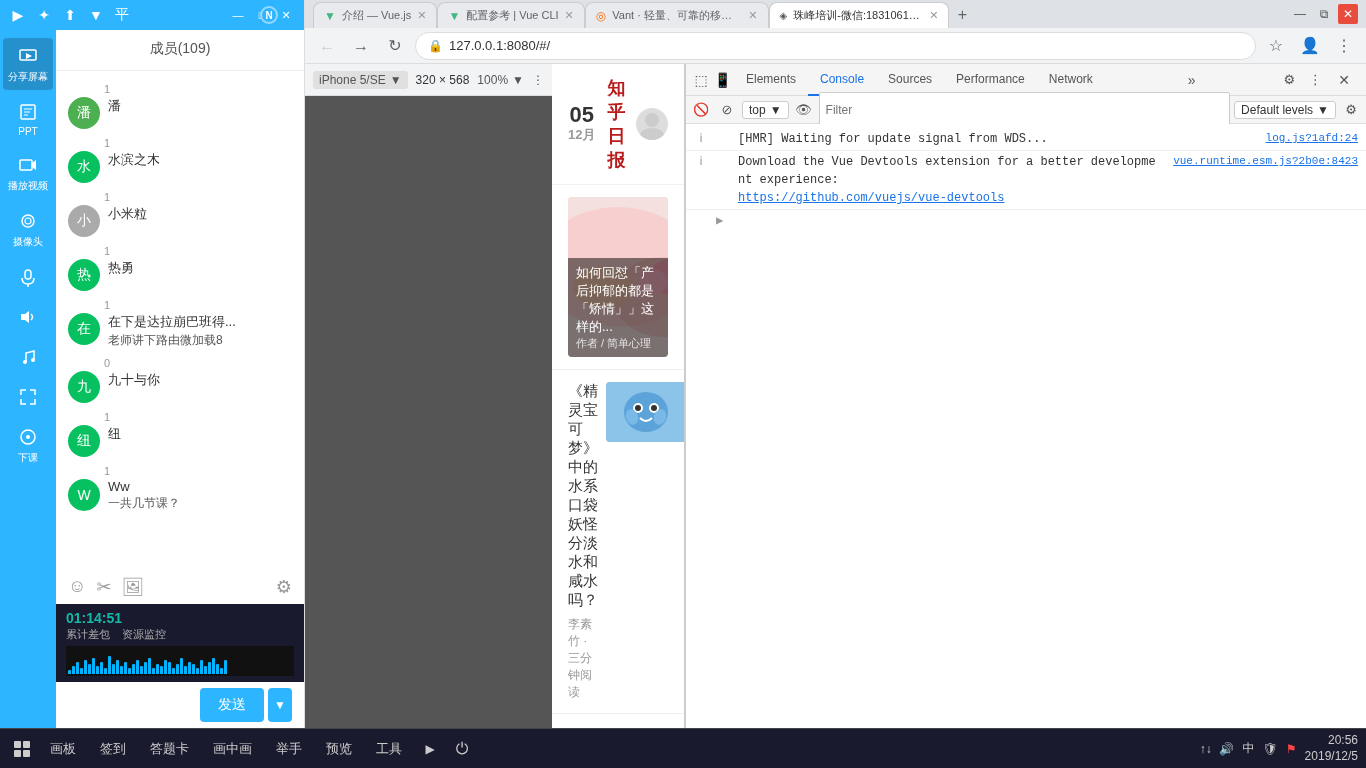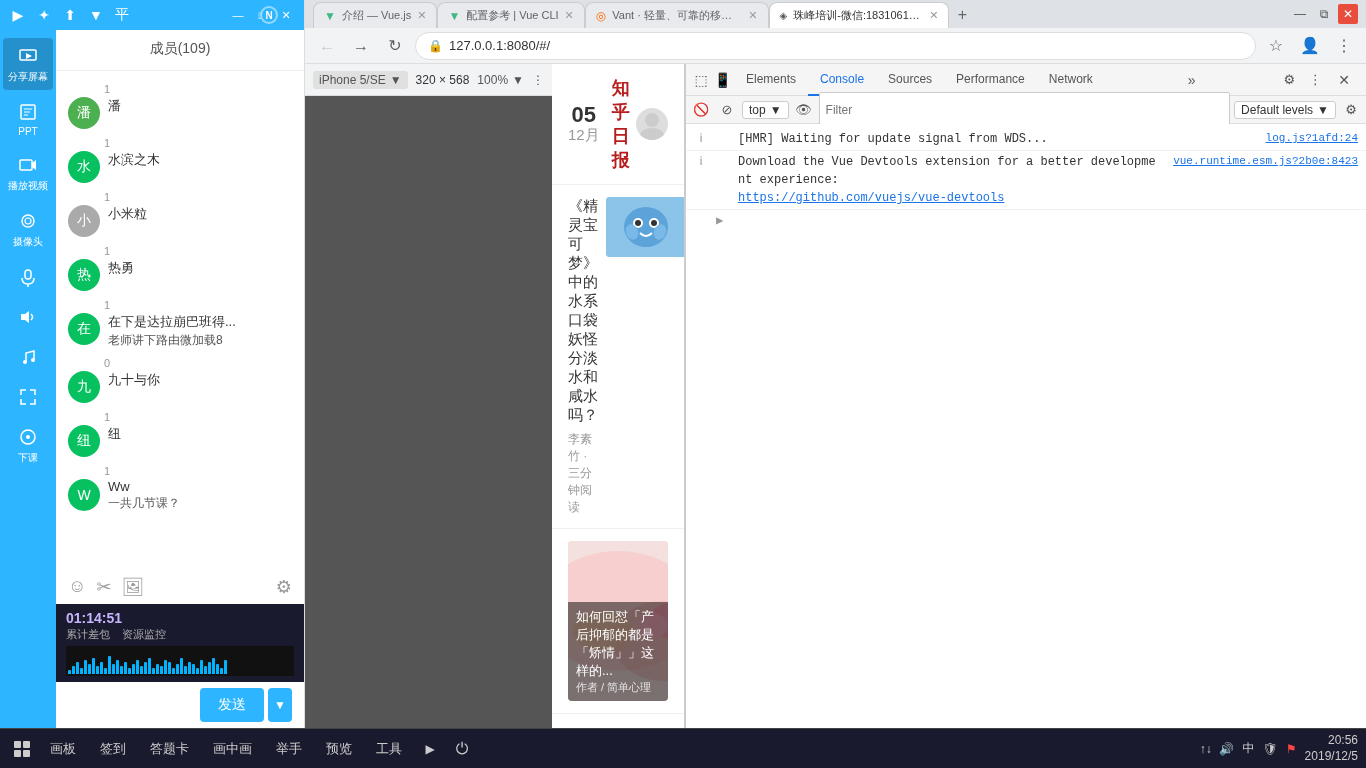--- a/index.html
+++ b/index.html
@@ -227,21 +227,21 @@
       margin-top: 1px;
       word-break: break-all;
     }
     .left-stats {
       background: #1a1a2e;
       padding: 6px 10px;
       color: #aaa;
       font-size: 11px;
     }
     .stats-time {
-      color: #c4b5fd;
+      color: #14b8a6;
       font-size: 14px;
       font-weight: bold;
     }
     .stats-waveform {
       height: 30px;
       background: #111;
       position: relative;
       overflow: hidden;
       margin-top: 4px;
     }
@@ -498,22 +498,23 @@
       margin-right: 12px;
       flex-shrink: 0;
     }
     .app-header-day {
       font-size: 22px;
       font-weight: bold;
       color: #333;
       line-height: 1;
     }
     .app-header-month {
-      font-size: 15px;
+      font-size: 13px;
       color: #999;
+      font-weight: bold;
     }
     .app-header-title {
       font-size: 18px;
       font-weight: bold;
       color: #b91c1c;
       flex: 1;
     }
     .app-header-avatar {
       width: 32px;
       height: 32px;
@@ -1101,58 +1102,58 @@
           <div class="app-header-title">知乎日报</div>
           <div class="app-header-avatar">
             <svg width="32" height="32" viewBox="0 0 32 32">
               <circle cx="16" cy="12" r="7" fill="#ccc"></circle>
               <ellipse cx="16" cy="28" rx="12" ry="8" fill="#ccc"></ellipse>
             </svg>
           </div>
         </div>
 
         <div class="article-card">
+          <div class="article-big-image">
+            
+            <svg width="100%" height="160" viewBox="0 0 350 160" preserveAspectRatio="xMidYMid slice">
+              <rect width="350" height="160" fill="#f5e0e0"></rect>
+              <ellipse cx="175" cy="70" rx="80" ry="60" fill="#f9c8c8" opacity="0.7"></ellipse>
+              <ellipse cx="220" cy="100" rx="50" ry="40" fill="#f0b0b0" opacity="0.5"></ellipse>
+
+              <ellipse cx="160" cy="90" rx="30" ry="20" fill="#f4c3a5" opacity="0.8"></ellipse>
+
+              <ellipse cx="230" cy="80" rx="25" ry="18" fill="#ff9eb5" opacity="0.9"></ellipse>
+              <ellipse cx="210" cy="85" rx="15" ry="12" fill="#ffb6c8" opacity="0.9"></ellipse>
+            </svg>
+            <div class="article-overlay-title">
+              <div>如何回怼「产后抑郁的都是「矫情」」这样的...</div>
+              <div class="article-overlay-author">作者 / 简单心理</div>
+            </div>
+          </div>
+        </div>
+
+        <div class="article-card">
           <div class="article-image-row">
             <div class="article-text-col">
               <div class="article-title">《精灵宝可梦》中的水系口袋妖怪分淡水和咸水吗？</div>
               <div class="article-author">李素竹 · 三分钟阅读</div>
             </div>
             <div class="article-thumb">
               <svg width="80" height="60" viewBox="0 0 80 60">
                 <rect width="80" height="60" fill="#8bc4e8"></rect>
 
                 <ellipse cx="40" cy="30" rx="22" ry="20" fill="#5ba3d9"></ellipse>
                 <circle cx="32" cy="26" r="5" fill="white"></circle>
                 <circle cx="48" cy="26" r="5" fill="white"></circle>
                 <circle cx="32" cy="26" r="3" fill="#333"></circle>
                 <circle cx="48" cy="26" r="3" fill="#333"></circle>
                 <path d="M34 36 Q40 42 46 36" fill="none" stroke="white" stroke-width="2"></path>
                 <ellipse cx="26" cy="35" rx="6" ry="8" fill="#7ab8e8" transform="rotate(-20,26,35)"></ellipse>
                 <ellipse cx="54" cy="35" rx="6" ry="8" fill="#7ab8e8" transform="rotate(20,54,35)"></ellipse>
               </svg>
-            </div>
-          </div>
-        </div>
-
-        <div class="article-card">
-          <div class="article-big-image">
-            
-            <svg width="100%" height="160" viewBox="0 0 350 160" preserveAspectRatio="xMidYMid slice">
-              <rect width="350" height="160" fill="#f5e0e0"></rect>
-              <ellipse cx="175" cy="70" rx="80" ry="60" fill="#f9c8c8" opacity="0.7"></ellipse>
-              <ellipse cx="220" cy="100" rx="50" ry="40" fill="#f0b0b0" opacity="0.5"></ellipse>
-
-              <ellipse cx="160" cy="90" rx="30" ry="20" fill="#f4c3a5" opacity="0.8"></ellipse>
-
-              <ellipse cx="230" cy="80" rx="25" ry="18" fill="#ff9eb5" opacity="0.9"></ellipse>
-              <ellipse cx="210" cy="85" rx="15" ry="12" fill="#ffb6c8" opacity="0.9"></ellipse>
-            </svg>
-            <div class="article-overlay-title">
-              <div>如何回怼「产后抑郁的都是「矫情」」这样的...</div>
-              <div class="article-overlay-author">作者 / 简单心理</div>
             </div>
           </div>
         </div>
       </div>
     </div>
 
     <div class="devtools">
 
       <div class="devtools-tabs">
         <div class="devtools-toolbar-btn" style="font-size:14px;">⬚</div>

